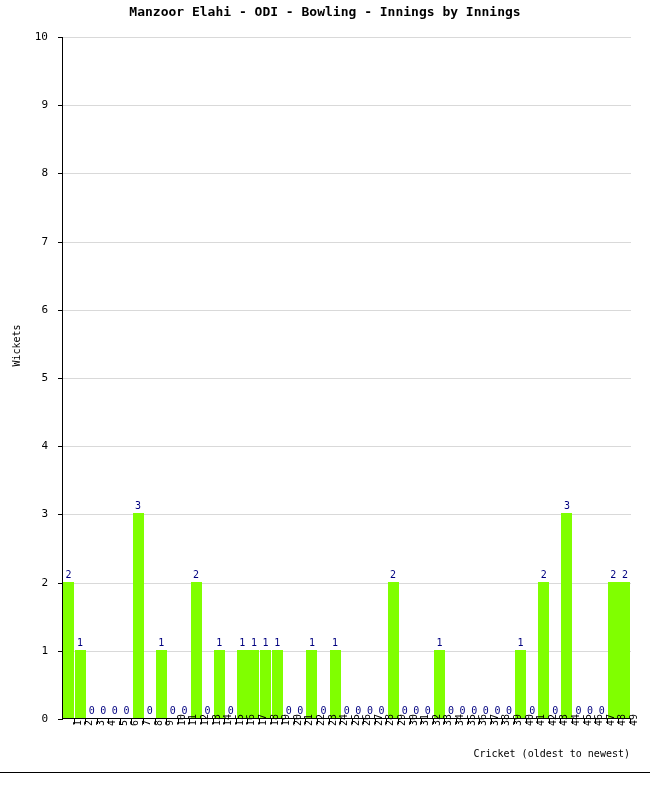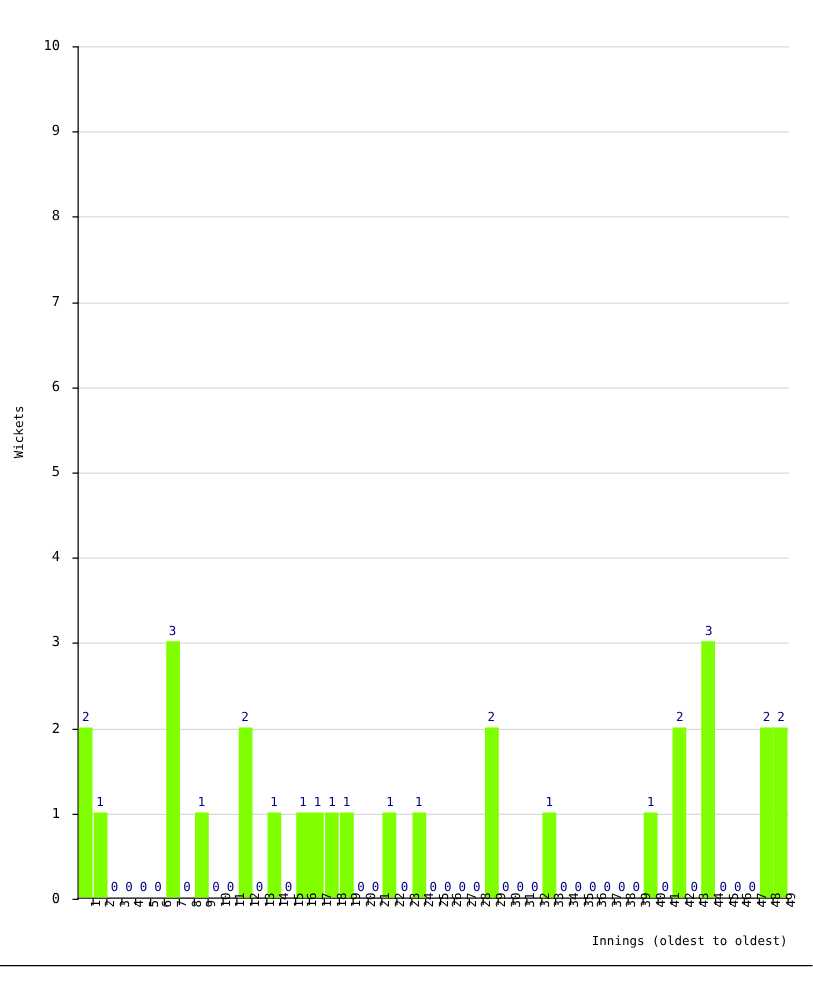--- a/index.html
+++ b/index.html
@@ -167,20 +167,21 @@
     font-size: 11px;
     color: #000000;
     white-space: nowrap;
   }
 </style>
 </head>
 <body>
 
 <div id="chart-root">
 
+  <div id="chart-title">Manzoor Elahi - ODI - Bowling - Innings by Innings</div>
 
   <div id="ylabel-wrap">
       <div class="ylabel" style="left: 0px; width: 48px; right: auto; top: 712px;">0</div>
       <div class="ylabel" style="left: 0px; width: 48px; right: auto; top: 643.8px;">1</div>
       <div class="ylabel" style="left: 0px; width: 48px; right: auto; top: 575.6px;">2</div>
       <div class="ylabel" style="left: 0px; width: 48px; right: auto; top: 507.4px;">3</div>
       <div class="ylabel" style="left: 0px; width: 48px; right: auto; top: 439.2px;">4</div>
       <div class="ylabel" style="left: 0px; width: 48px; right: auto; top: 371px;">5</div>
       <div class="ylabel" style="left: 0px; width: 48px; right: auto; top: 302.8px;">6</div>
       <div class="ylabel" style="left: 0px; width: 48px; right: auto; top: 234.6px;">7</div>
@@ -385,16 +386,16 @@
       <div class="xlabel" style="left: 484.771px; top: 0px;">42</div>
       <div class="xlabel" style="left: 496.363px; top: 0px;">43</div>
       <div class="xlabel" style="left: 507.955px; top: 0px;">44</div>
       <div class="xlabel" style="left: 519.547px; top: 0px;">45</div>
       <div class="xlabel" style="left: 531.139px; top: 0px;">46</div>
       <div class="xlabel" style="left: 542.731px; top: 0px;">47</div>
       <div class="xlabel" style="left: 554.322px; top: 0px;">48</div>
       <div class="xlabel" style="left: 565.914px; top: 0px;">49</div>
     </div>
 
-  <div id="xaxis-title">Innings (oldest to oldest)</div>
+  <div id="xaxis-title">Cricket (oldest to newest)</div>
 
   <div id="footer-rule"></div>
 </div>
 
 </body></html>

